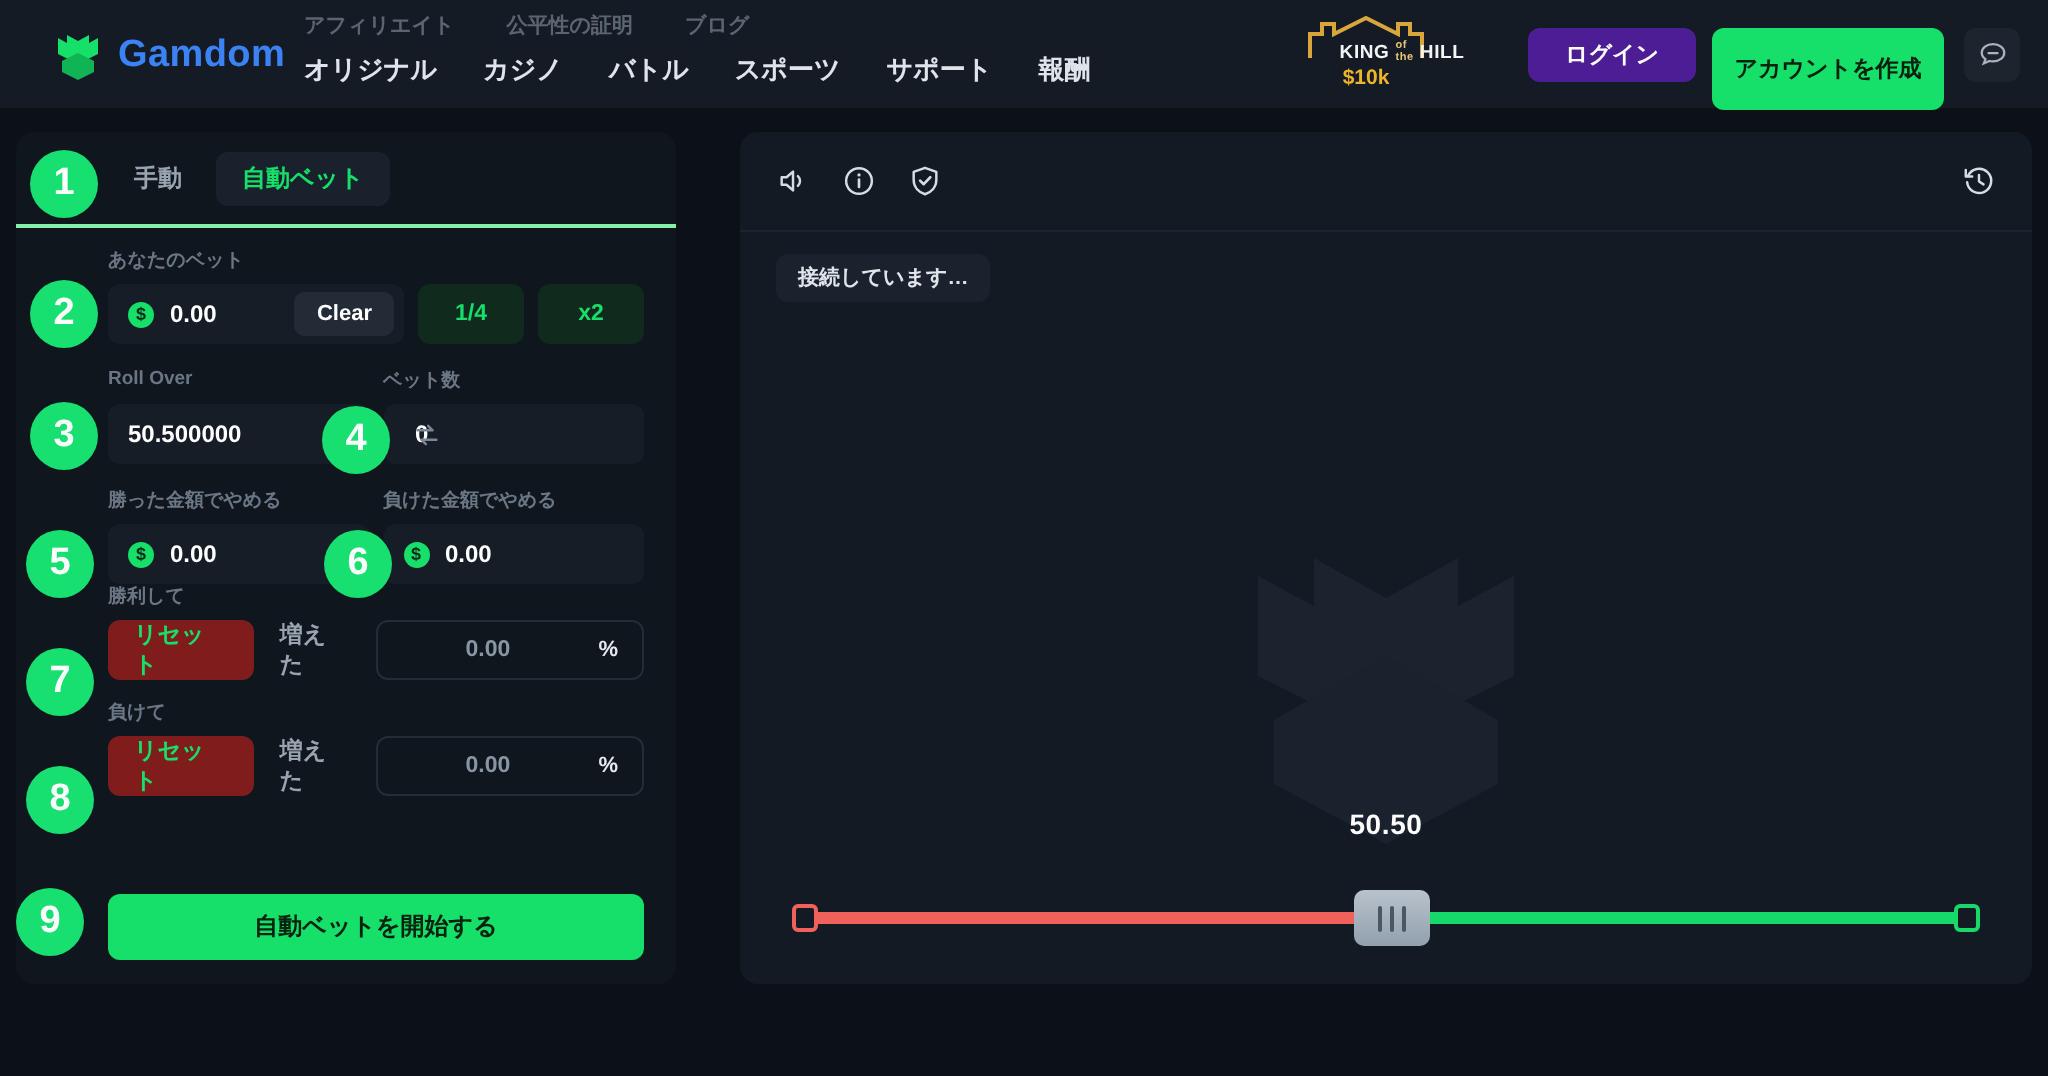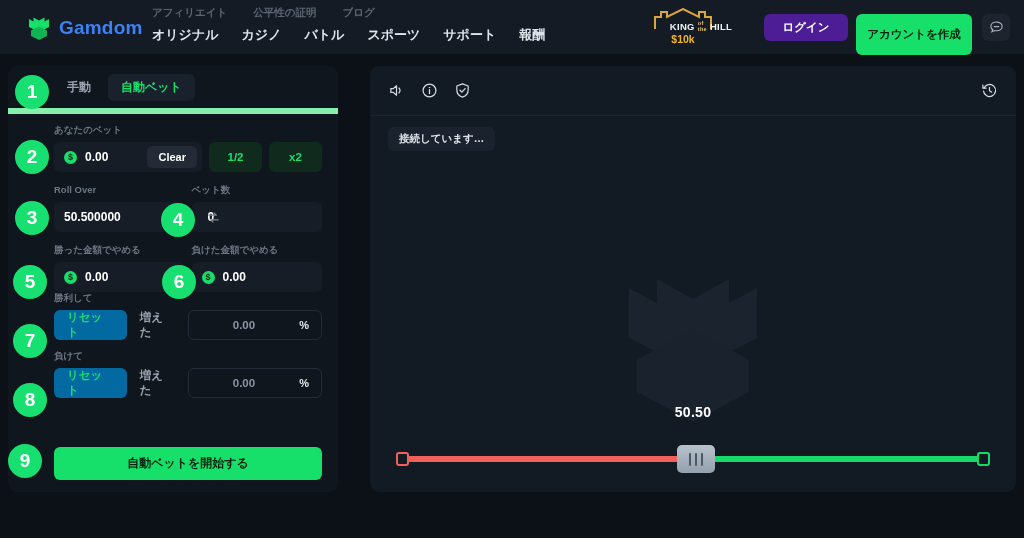--- a/index.html
+++ b/index.html
@@ -75,21 +75,21 @@
   }
 
   
   .bet-panel {
     position: absolute; left: 8px; top: 66px; width: 330px; height: 426px;
     background: #0f161d; border-radius: 9px;
   }
   .tabs {
     position: absolute; left: 0; top: 0; width: 330px; height: 48px;
     display: flex; align-items: center; gap: 4px; padding-left: 46px;
-    border-bottom: 6px solid #86efac;
+    border-bottom: 2px solid #86efac;
   }
   .tab {
     height: 27px; padding: 0 13px; border-radius: 6px;
     display: flex; align-items: center; justify-content: center;
     font-size: 12px; font-weight: 700;
   }
   .tab.inactive { color: #9aa4b1; }
   .tab.active { background: #19222c; color: #16e06a; }
 
   .bet-body { position: absolute; left: 0; top: 48px; width: 330px; padding: 10px 16px 0 46px; }
@@ -133,21 +133,21 @@
   .swap-icon {
     position: absolute; left: 152px; top: 8px; width: 15px; height: 15px;
   }
 
   .onresult-row { display: flex; align-items: center; gap: 0; height: 30px; }
   .seg {
     height: 30px; padding: 0 13px; border-radius: 6px;
     display: flex; align-items: center; justify-content: center;
     font-size: 11.5px; font-weight: 700;
   }
-  .seg.on { background: #0369a1; color: #16e06a; }
+  .seg.on { background: #7f1d1d; color: #16e06a; }
   .seg.off { color: #9aa4b1; }
   .pct-box {
     margin-left: auto; width: 135px; height: 30px;
     border: 1px solid #232c38; border-radius: 6px;
     display: flex; align-items: center; background: transparent;
   }
   .pct-val { flex: 1 1 auto; text-align: center; color: #8a95a3; font-size: 11.5px; font-weight: 600; }
   .pct-unit { color: #e7ebf0; font-size: 11px; font-weight: 700; margin-right: 12px; }
 
   .start-btn {
@@ -299,21 +299,21 @@
       <div class="field-label">あなたのベット</div>
       <div class="row-2col">
         <div class="input-row">
           <div class="coin">$</div>
           <div class="input-val">0.00</div>
           <div class="btn-clear">
             <span>Clear</span>
           </div>
         </div>
         <div class="mini-btn">
-          <span>1/2</span>
+          <span>1/4</span>
         </div>
         <div class="mini-btn">
           <span>x2</span>
         </div>
       </div>
 
       <div class="row-2col" style="margin-top:12px;">
         <div class="col">
             <div class="field-label">Roll Over</div>
           </div>

